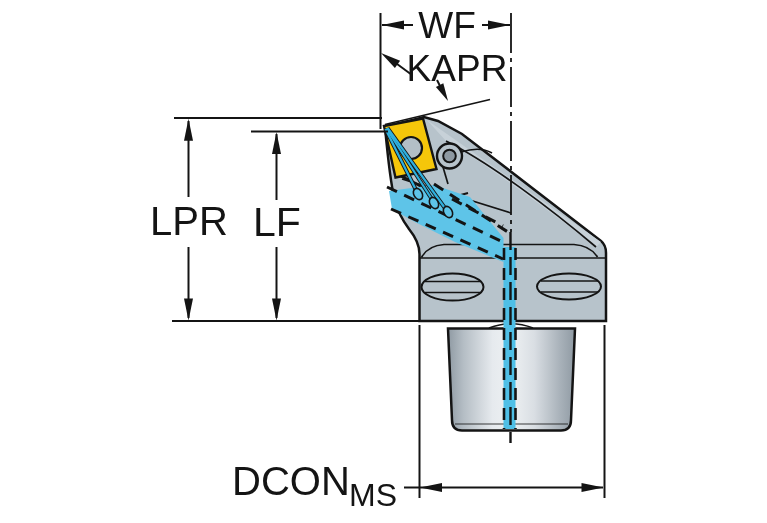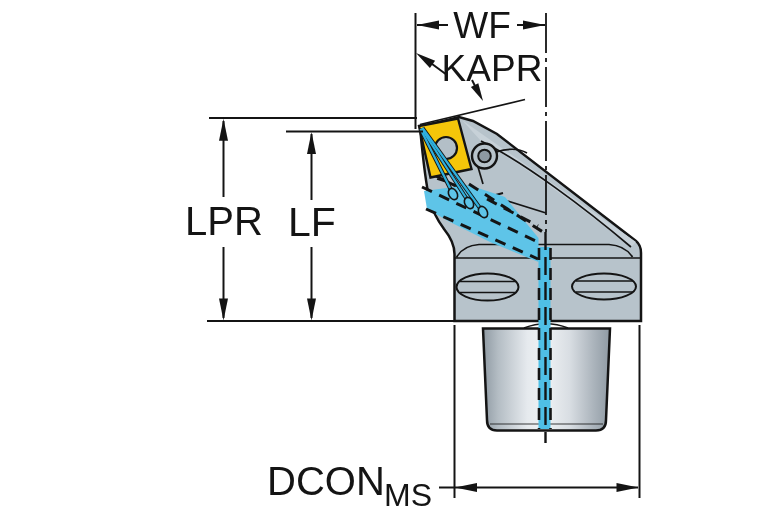--- a/index.html
+++ b/index.html
@@ -1,17 +1,17 @@
 <!DOCTYPE html>
 <html><head>
 <meta charset="utf-8">
 <style>
   html,body{margin:0;padding:0;background:#ffffff;}
   .stage{position:relative;width:656px;height:523px;background:#ffffff;overflow:hidden;
-         font-family:"Liberation Sans",sans-serif;padding-left:35px;}
+         font-family:"Liberation Sans",sans-serif;}
   svg{display:block;}
   text{fill:#141414;font-family:"Liberation Sans",sans-serif;}
   .dim-label{font-size:37px;}
   .dim-label-big{font-size:40px;}
   .dim-label-lf{font-size:41px;}
   .dcon-label{font-size:40px;}
   .dcon-sub{font-size:32px;}
   .thin{stroke:#141414;stroke-width:1.7;fill:none;}
   .dimline{stroke:#141414;stroke-width:2;fill:none;}
   .outline{stroke:#141414;stroke-width:2.5;}

